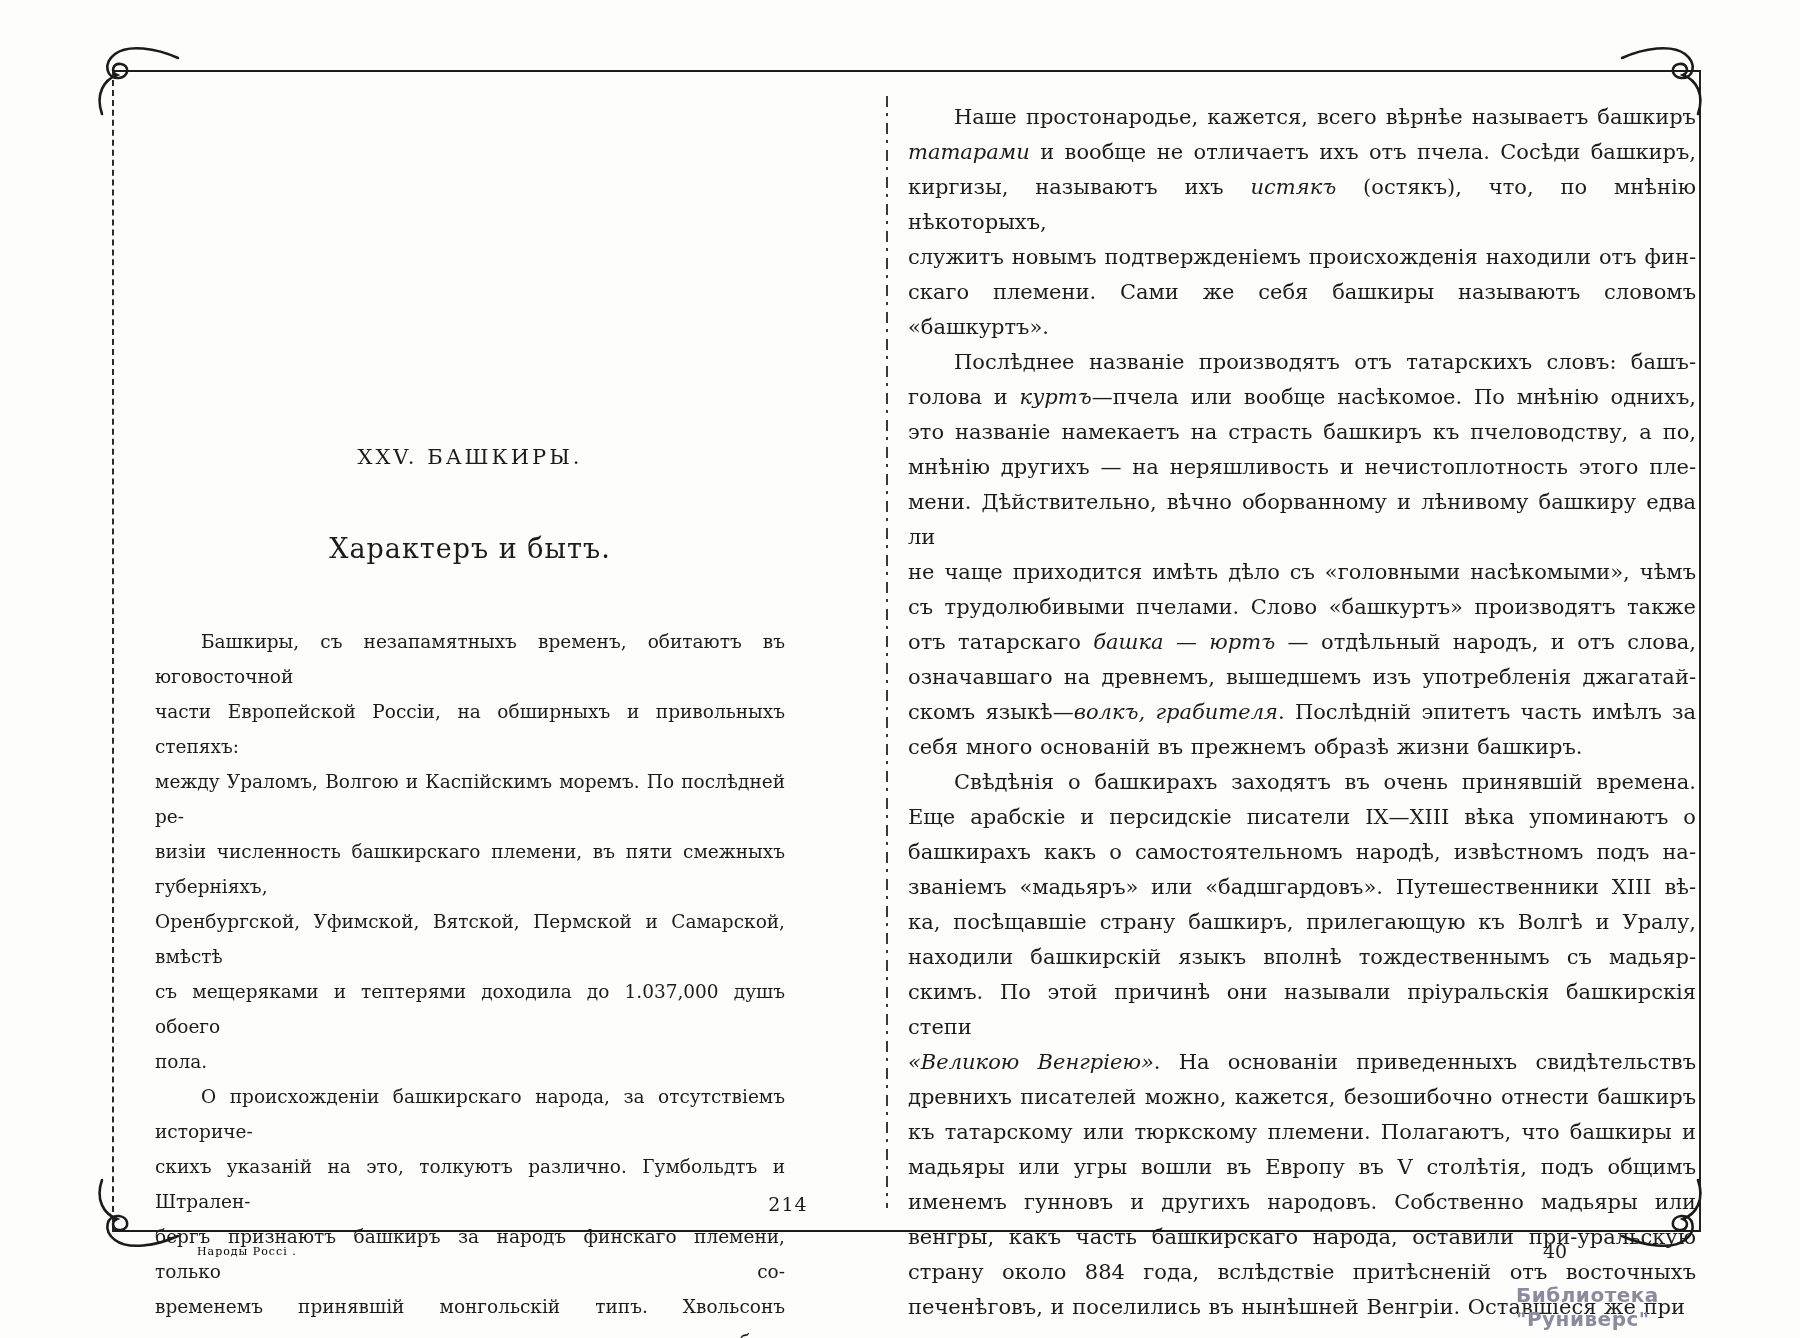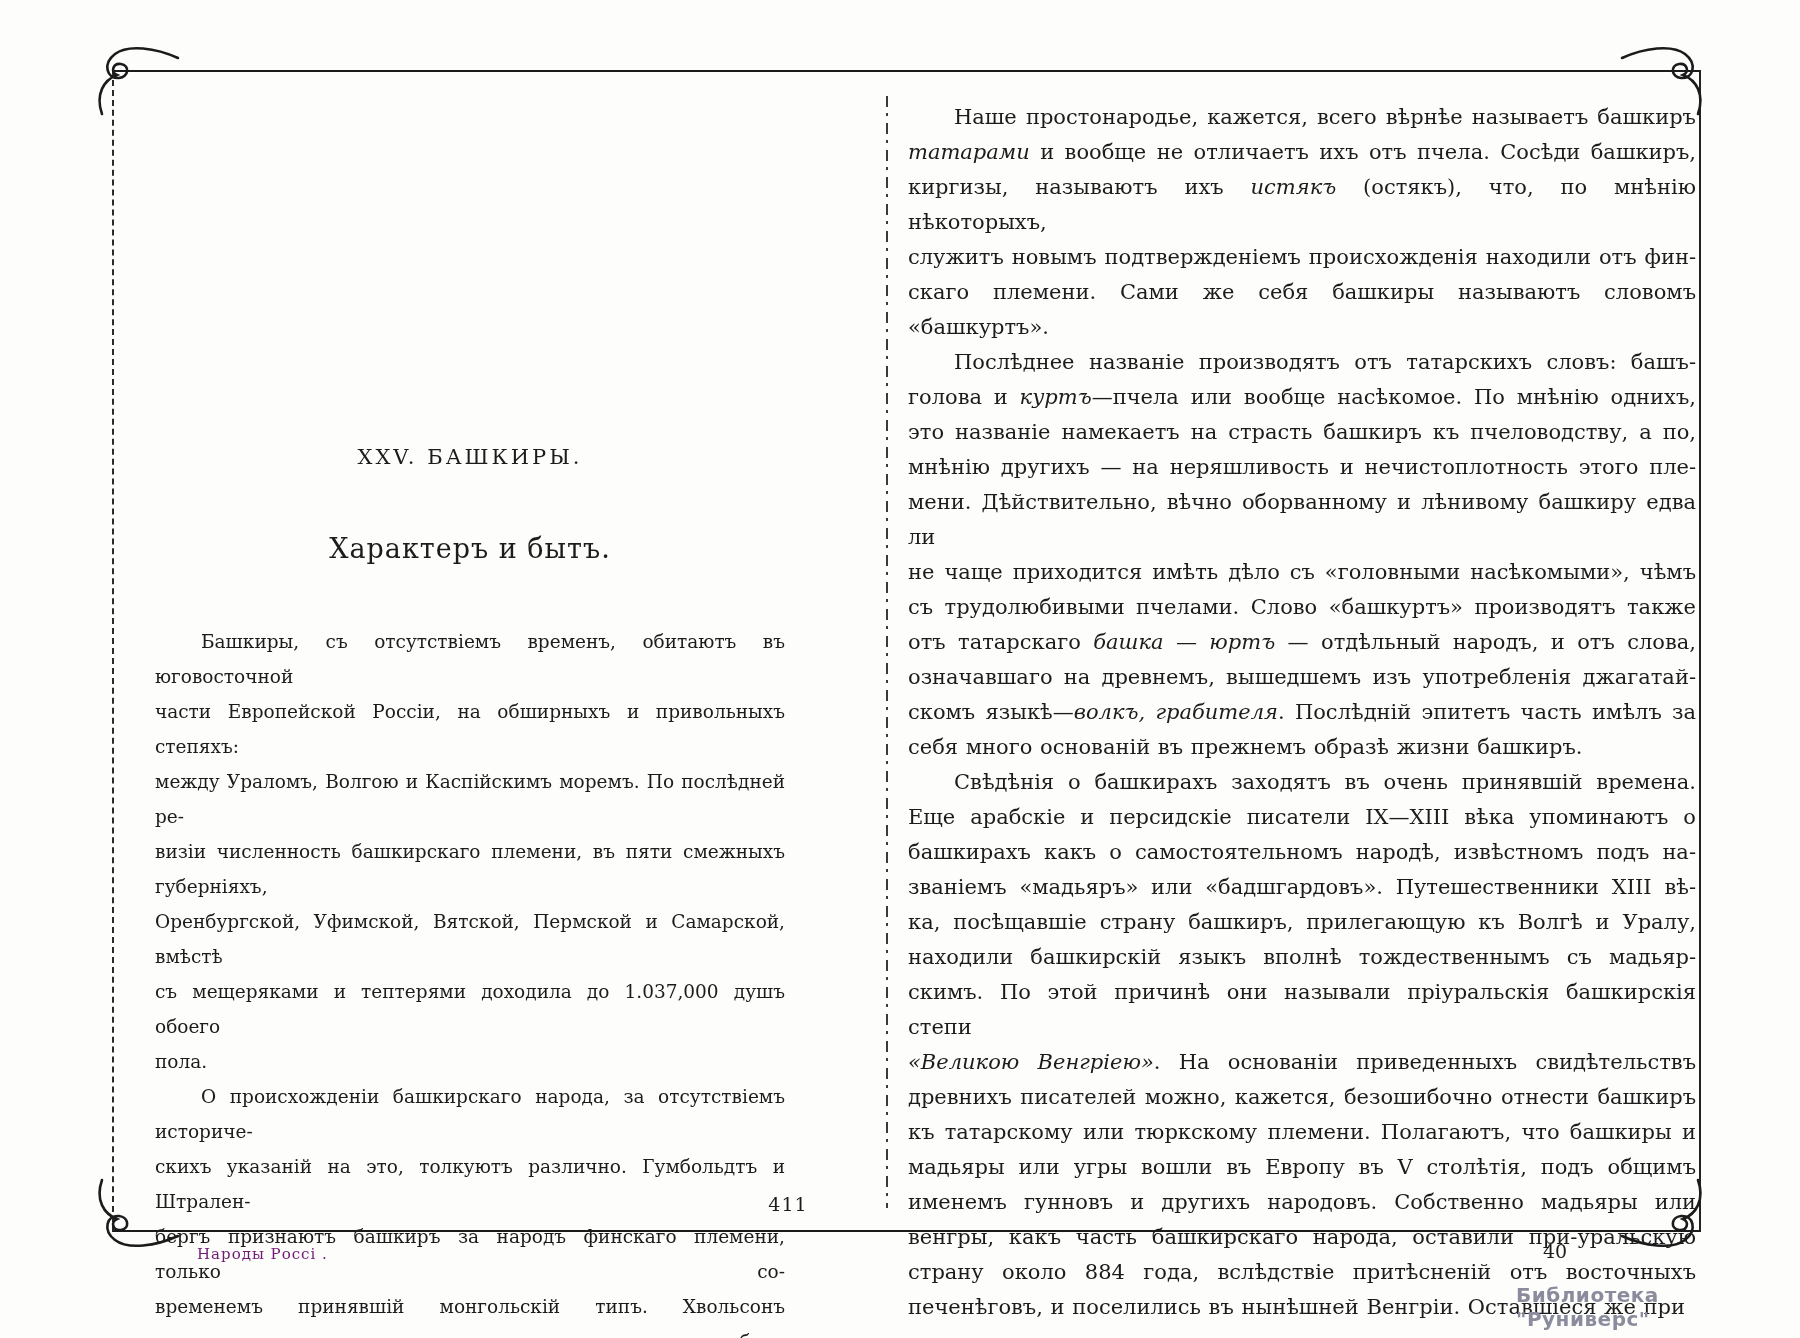--- a/index.html
+++ b/index.html
@@ -50,21 +50,21 @@
   .line.first{text-indent:46px;}
   .line.last{text-align-last:left;}
   em{font-style:italic;font-family:"DejaVu Serif", serif;}
   
   .page-number{
     position:absolute;left:738px;top:1193px;width:100px;
     text-align:center;font-size:19px;letter-spacing:1px;
   }
   .series-signature{
     position:absolute;left:197px;top:1245px;
-    font-size:15px;letter-spacing:1px;color:#701a75;
+    font-size:11px;letter-spacing:1px;color:#000000;
   }
   .quire-number{
     position:absolute;left:1543px;top:1240px;font-size:19px;
   }
   .watermark{
     position:absolute;left:1516px;top:1283px;
     font-family:"DejaVu Sans", sans-serif;font-weight:bold;
     font-size:20px;color:#8b8b9e;letter-spacing:0.5px;
   }
 </style>
@@ -94,21 +94,21 @@
   </svg>
 </div>
 
 <div class="divider"></div>
 
 <div class="col col-left">
   <h1 class="chapter-heading">XXV. БАШКИРЫ.</h1>
   <h2 class="section-heading">Характеръ и бытъ.</h2>
   <div>
       <div class="paragraph">
-        <div class="line first"><span>Башкиры, съ отсутствіемъ временъ, обитаютъ въ юговосточной</span></div>
+        <div class="line first"><span>Башкиры, съ незапамятныхъ временъ, обитаютъ въ юговосточной</span></div>
         <div class="line"><span>части Европейской Россіи, на обширныхъ и привольныхъ степяхъ:</span></div>
         <div class="line"><span>между Ураломъ, Волгою и Каспійскимъ моремъ. По послѣдней ре-</span></div>
         <div class="line"><span>визіи численность башкирскаго племени, въ пяти смежныхъ губерніяхъ,</span></div>
         <div class="line"><span>Оренбургской, Уфимской, Вятской, Пермской и Самарской, вмѣстѣ</span></div>
         <div class="line"><span>съ мещеряками и тептерями доходила до 1.037,000 душъ обоего</span></div>
         <div class="line last"><span>пола.</span></div>
       </div>
       <div class="paragraph">
         <div class="line first"><span>О происхожденіи башкирскаго народа, за отсутствіемъ историче-</span></div>
         <div class="line"><span>скихъ указаній на это, толкуютъ различно. Гумбольдтъ и Штрален-</span></div>
@@ -153,16 +153,16 @@
         <div class="line"><span>къ татарскому или тюркскому племени. Полагаютъ, что башкиры и</span></div>
         <div class="line"><span>мадьяры или угры вошли въ Европу въ V столѣтія, подъ общимъ</span></div>
         <div class="line"><span>именемъ гунновъ и другихъ народовъ. Собственно мадьяры или</span></div>
         <div class="line"><span>венгры, какъ часть башкирскаго народа, оставили при-уральскую</span></div>
         <div class="line"><span>страну около 884 года, вслѣдствіе притѣсненій отъ восточныхъ</span></div>
         <div class="line last"><span>печенѣговъ, и поселились въ нынѣшней Венгріи. Оставшіеся же при</span></div>
       </div>
     </div>
 </div>
 
-<div class="page-number">411</div>
+<div class="page-number">214</div>
 <div class="series-signature">Народы Россі .</div>
 <div class="quire-number">40</div>
 <div class="watermark">Библиотека "Руниверс"</div>
 
 </body></html>

